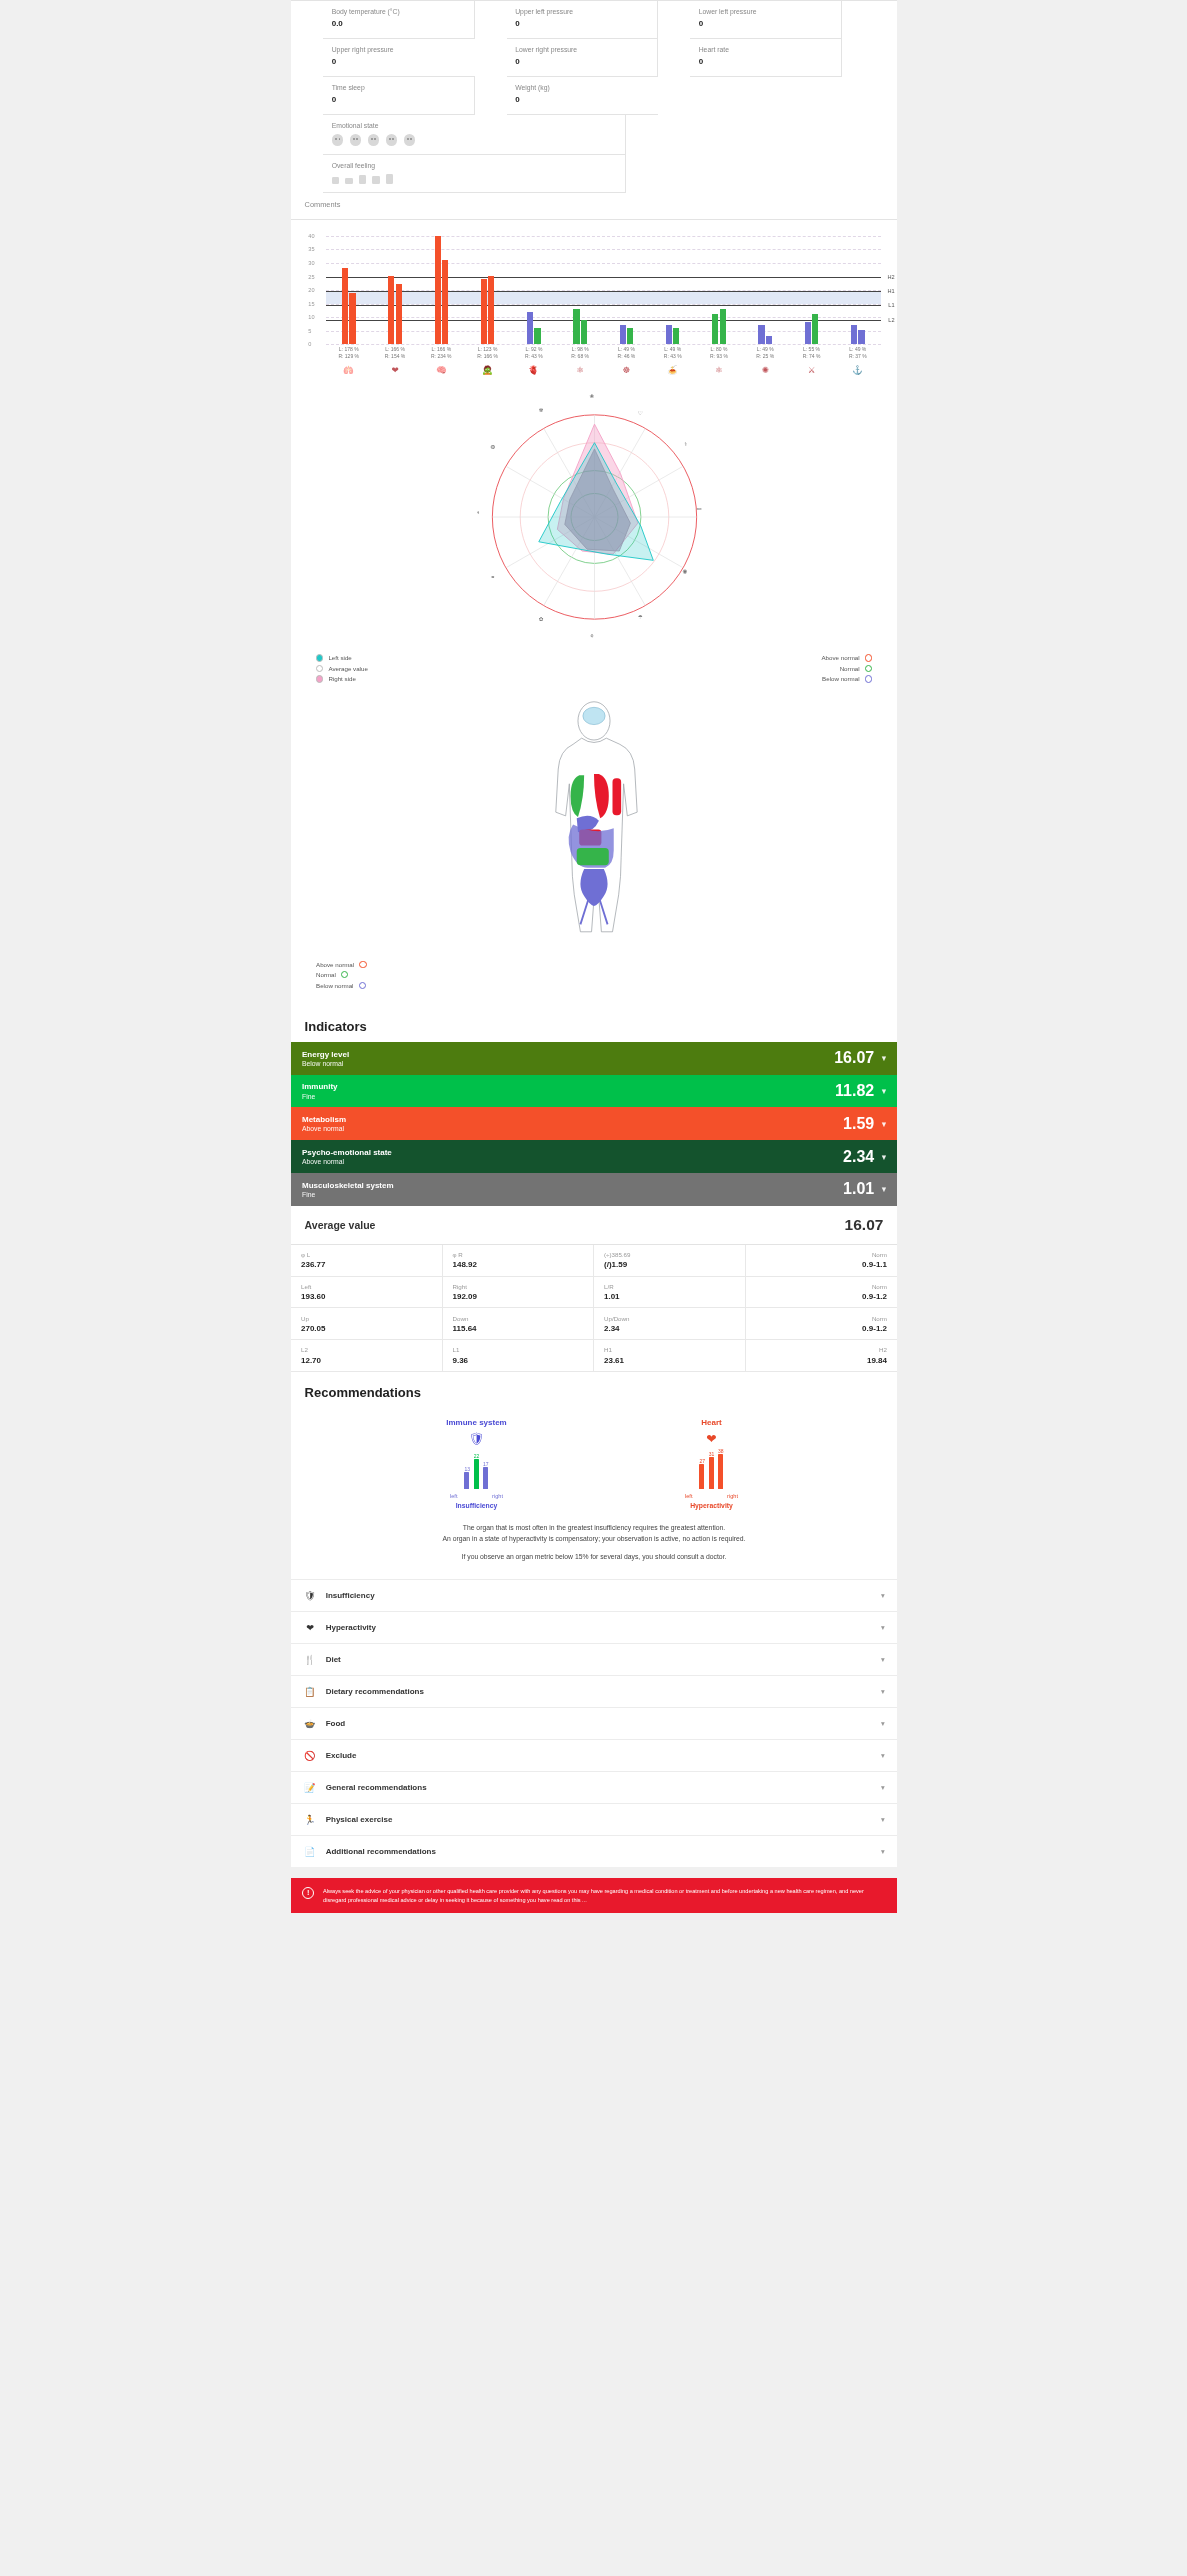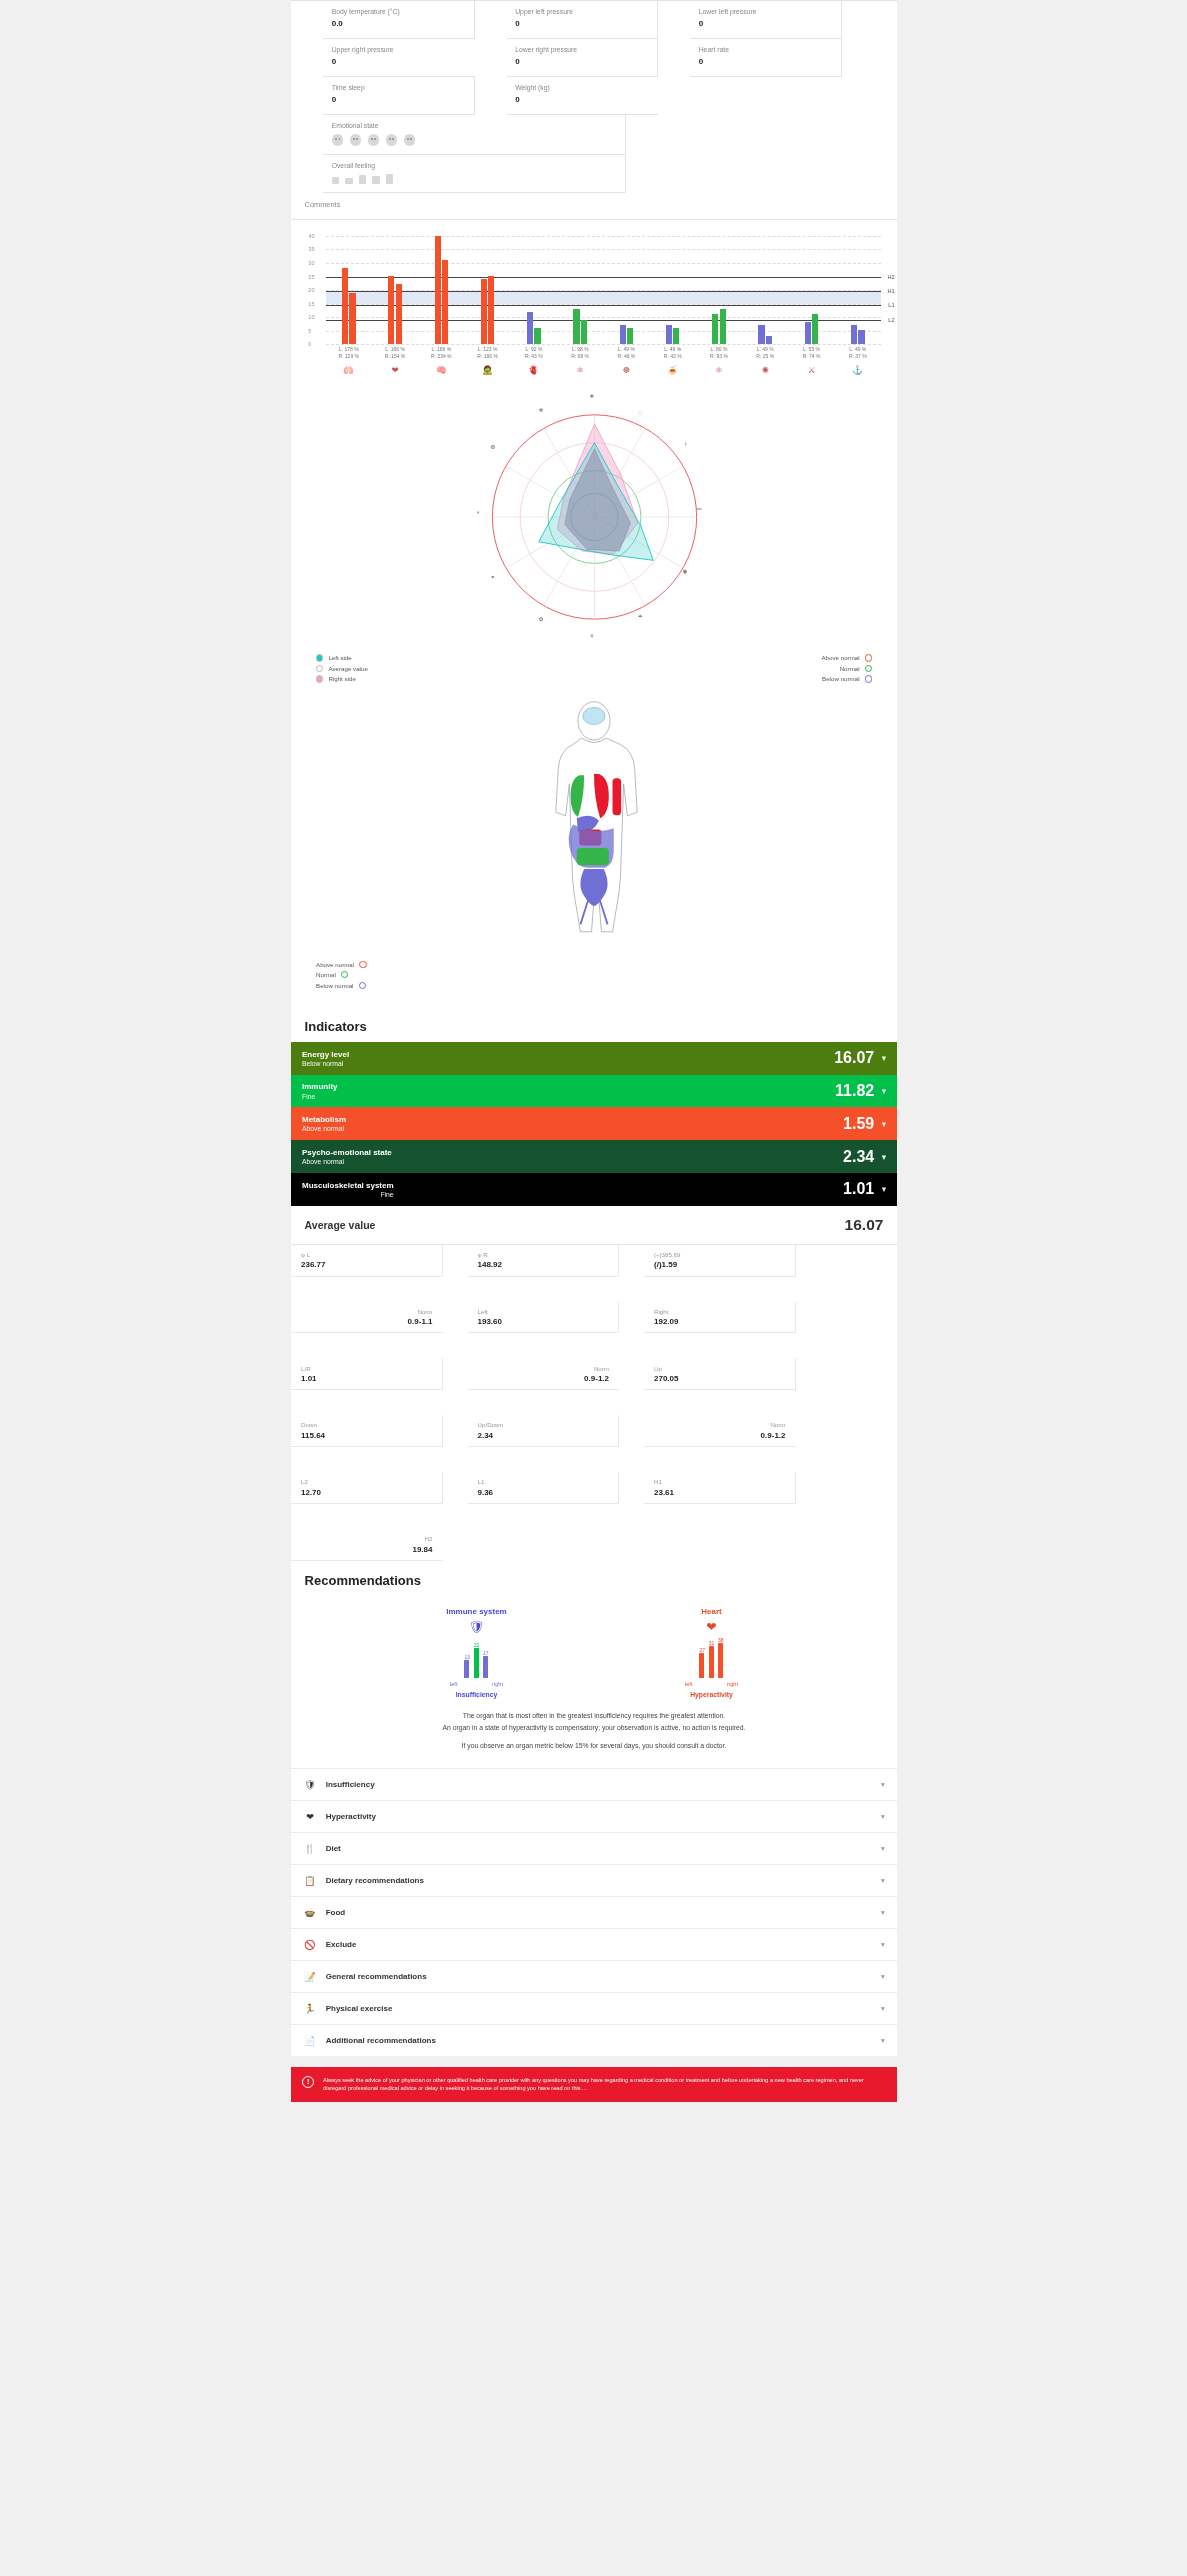--- a/index.html
+++ b/index.html
@@ -87,21 +87,21 @@
   .ind-val { font-size:16px; font-weight:bold; }
   .chev { font-size:8.7px; opacity:.9; }
 
   
   .avg-row {
     display:flex; align-items:center; justify-content:space-between;
     padding:10px 13.6px; border-bottom:0.6px solid #e3e3e3;
   }
   .avg-label { font-size:10.5px; font-weight:bold; }
   .avg-val { font-size:15.5px; font-weight:bold; }
-  .stat-grid { display:flex; flex-wrap:wrap;gap:25px; }
+  .stat-grid { display:flex; flex-wrap:wrap; }
   .stat-cell {
     width:25%; padding:6.2px 10px; border-bottom:0.6px solid #e8e8e8; border-right:0.6px solid #e8e8e8;
   }
   .stat-cell:nth-child(4n) { border-right:none; text-align:right; }
   .stat-k { font-size:6.2px; color:#999; }
   .stat-v { font-size:8px; font-weight:bold; color:#222; margin-top:2.5px; }
 
   
   .rec-pair { display:flex; justify-content:center; gap:93px; padding:11px 0 3.7px 0; }
   .rec-col { text-align:center; width:142px; }
@@ -487,21 +487,21 @@
         <div class="ind" style="background: #14532d;">
           <div class="ind-left">
             <div class="ind-name">Psycho-emotional state</div>
             <div class="ind-state">Above normal</div>
           </div>
           <div class="ind-right">
             <span class="ind-val">2.34</span>
             <span class="chev">▾</span>
           </div>
         </div>
-        <div class="ind" style="background: #000000; text-align: right;">
+        <div class="ind" style="background: #737373;">
           <div class="ind-left">
             <div class="ind-name">Musculoskeletal system</div>
             <div class="ind-state">Fine</div>
           </div>
           <div class="ind-right">
             <span class="ind-val">1.01</span>
             <span class="chev">▾</span>
           </div>
         </div>
       </div>

